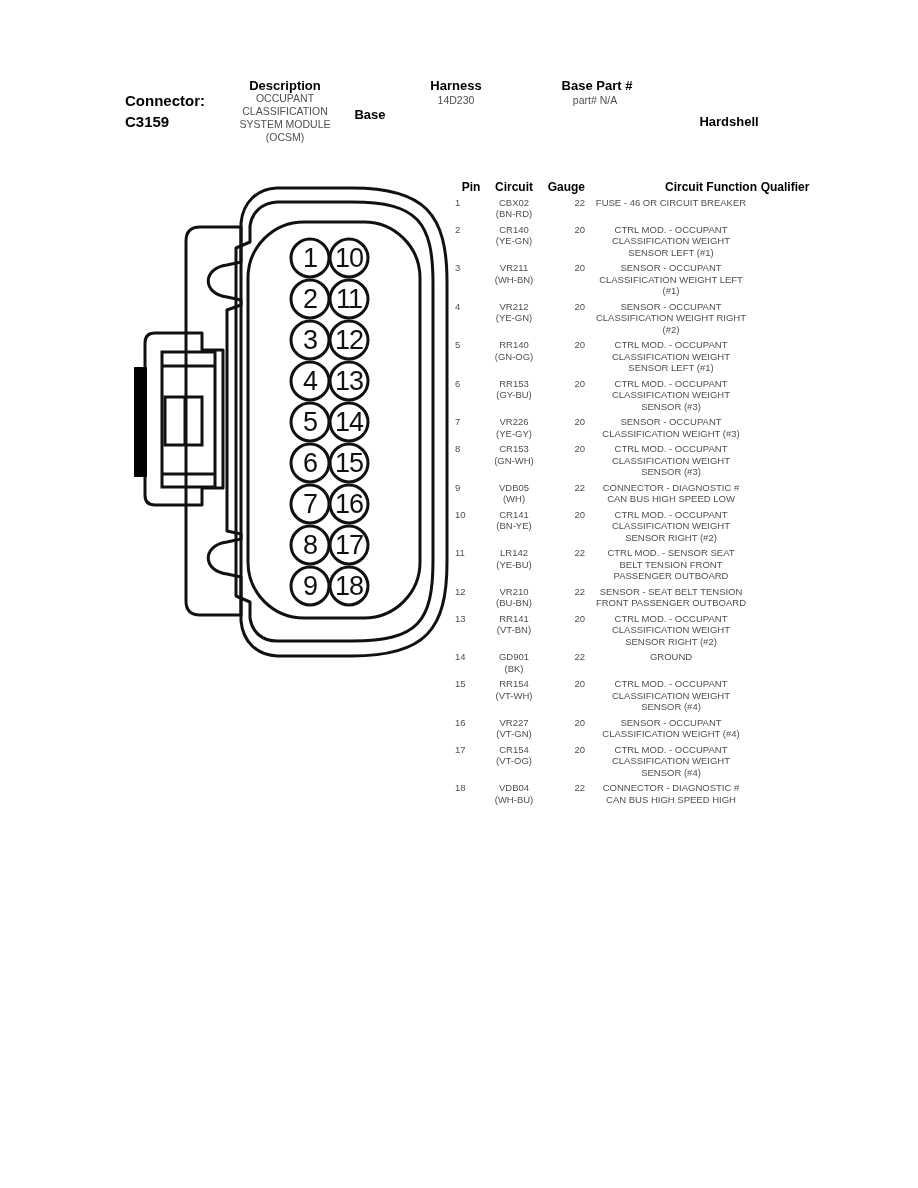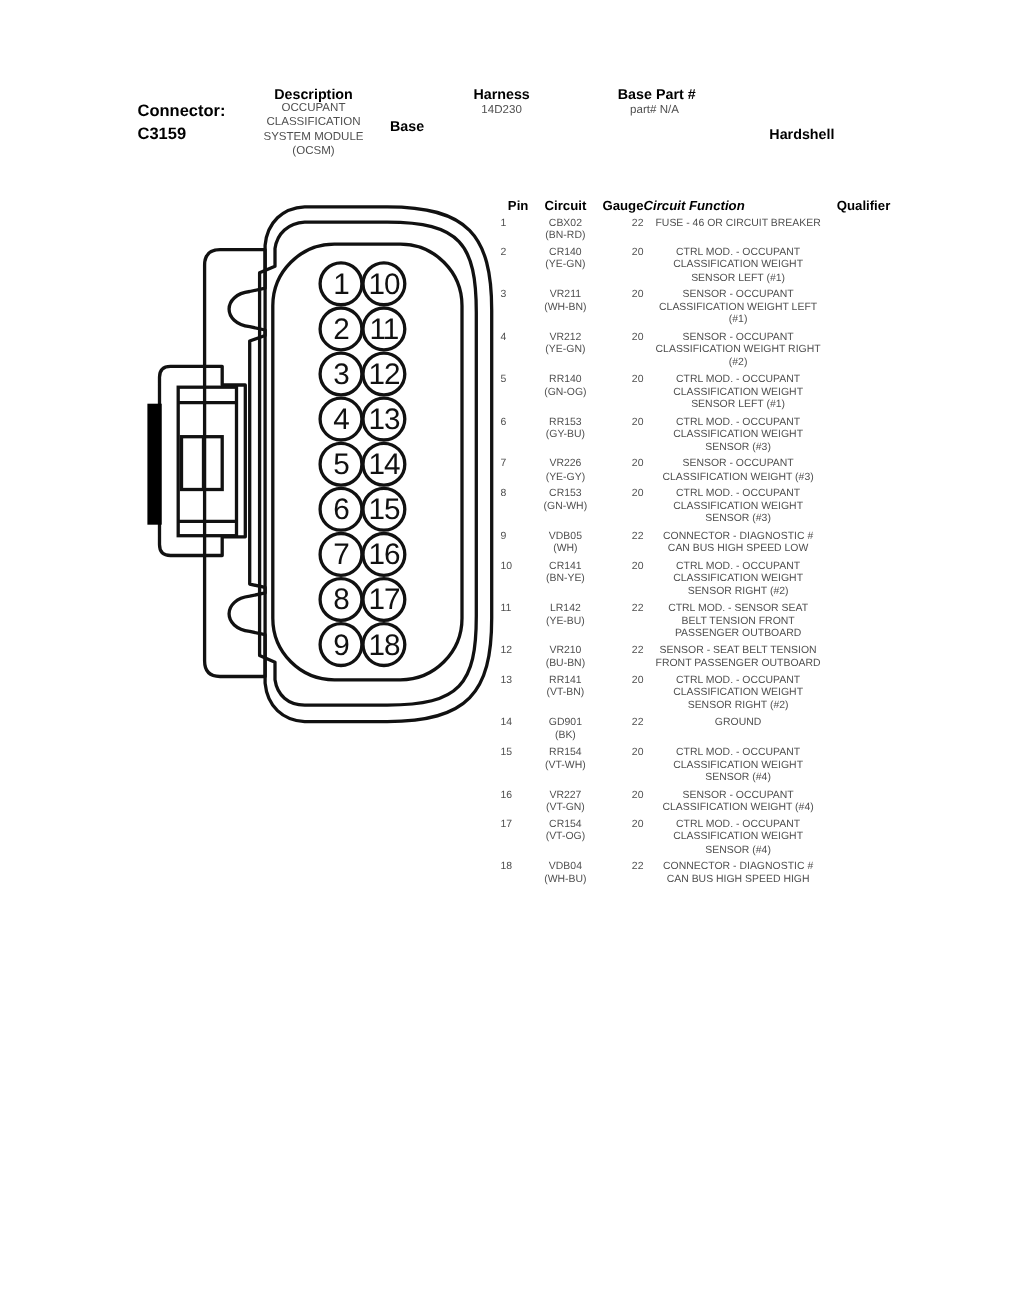--- a/index.html
+++ b/index.html
@@ -32,21 +32,21 @@
   .pin-table { position:absolute; left:455px; top:182px; border-collapse:collapse;
                color:#4f4f4f; font-size:9.5px; line-height:11.5px; }
   .pin-table th { font-size:12px; color:#000; font-weight:bold; padding:0 0 3px 0;
                   vertical-align:top; white-space:nowrap; }
   .pin-table td { vertical-align:top; padding:0 0 4px 0; }
   .col-pin   { width:32px;  }
   .col-circ  { width:54px;  text-align:center; white-space:pre-line; }
   .col-gauge { width:44px;  text-align:right; }
   .col-func  { width:172px; text-align:center;   white-space:pre-line; }
   .col-qual  { width:56px;  text-align:center; }
-  th.col-func{ text-align:left;font-style:italic; }
+  th.col-func{ text-align:right; }
 </style>
 </head>
 <body>
 
 <div class="page">
 
   <div class="connector-title">
     <div>Connector:</div>
     <div>C3159</div>
   </div>

